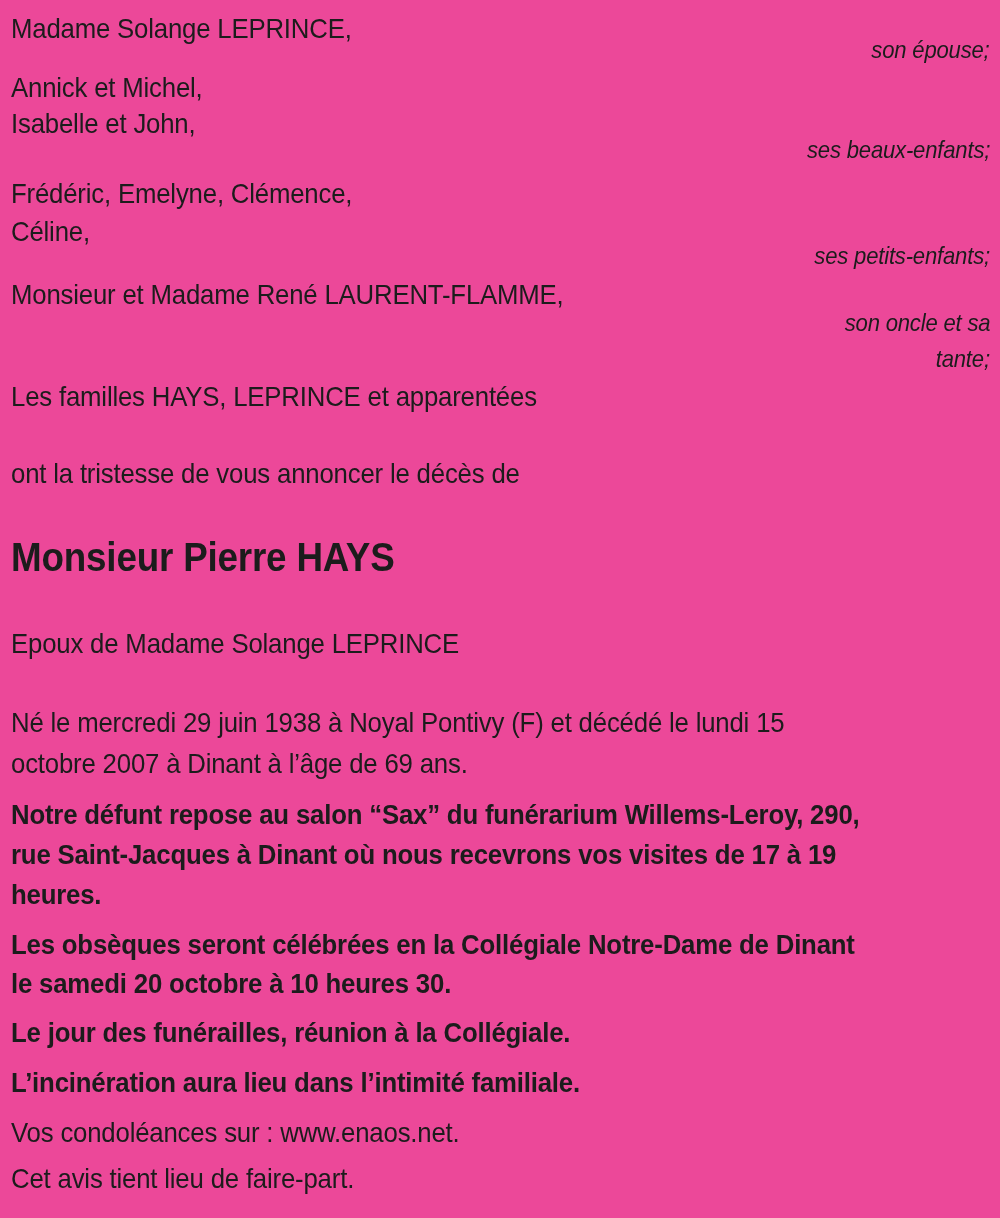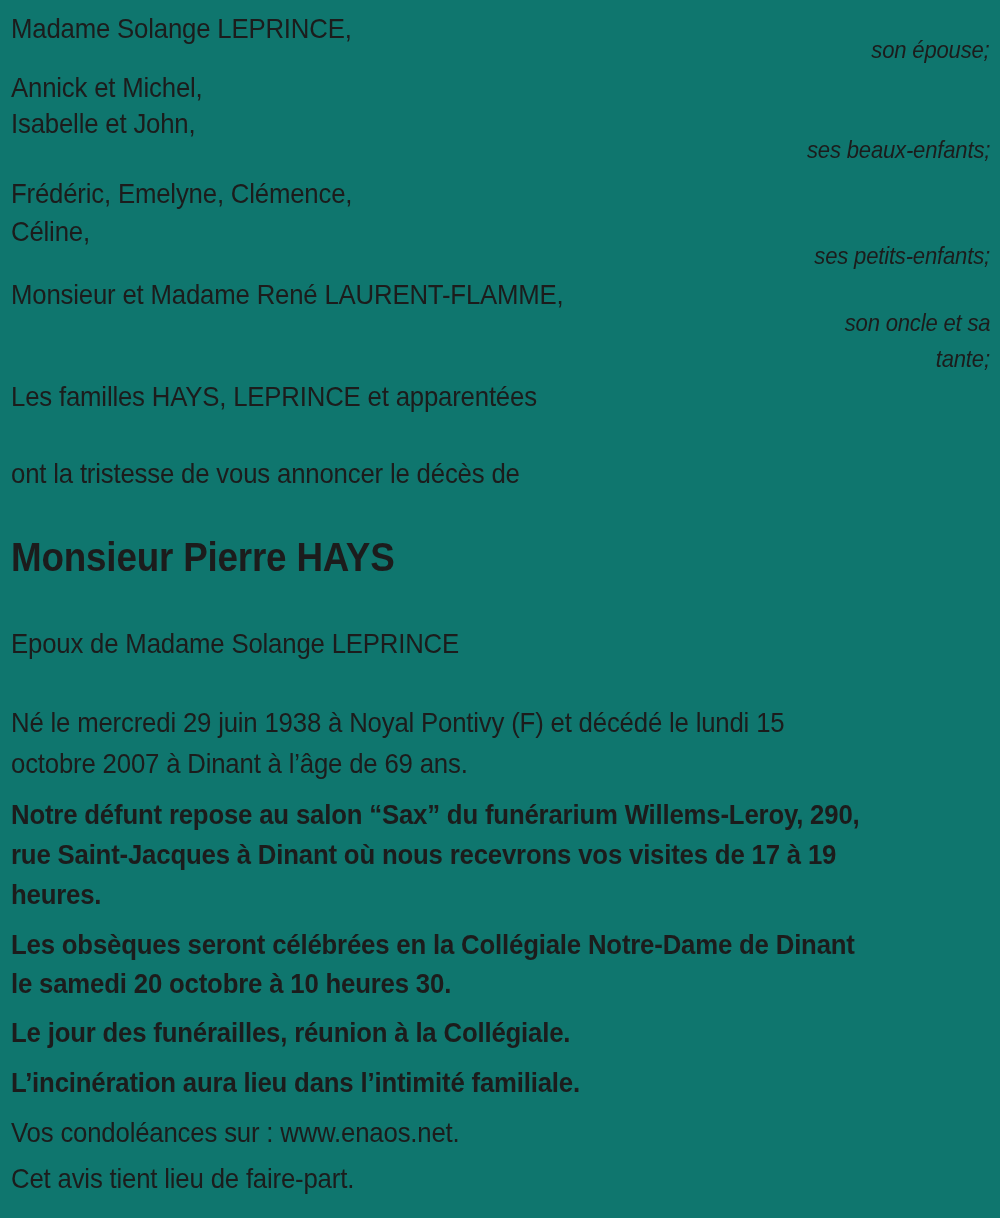--- a/index.html
+++ b/index.html
@@ -4,21 +4,21 @@
 <style>
   html, body {
     margin: 0;
     padding: 0;
     background: #ffffff;
   }
   .page {
     position: relative;
     width: 1000px;
     height: 1218px;
-    background: #0f766e;
+    background: #ec4899;
     overflow: hidden;
     font-family: "Liberation Sans", sans-serif;
     color: #1c1c1c;
   }
   .line {
     position: absolute;
     white-space: nowrap;
     line-height: 1.2;
     letter-spacing: -0.2px;
   }

